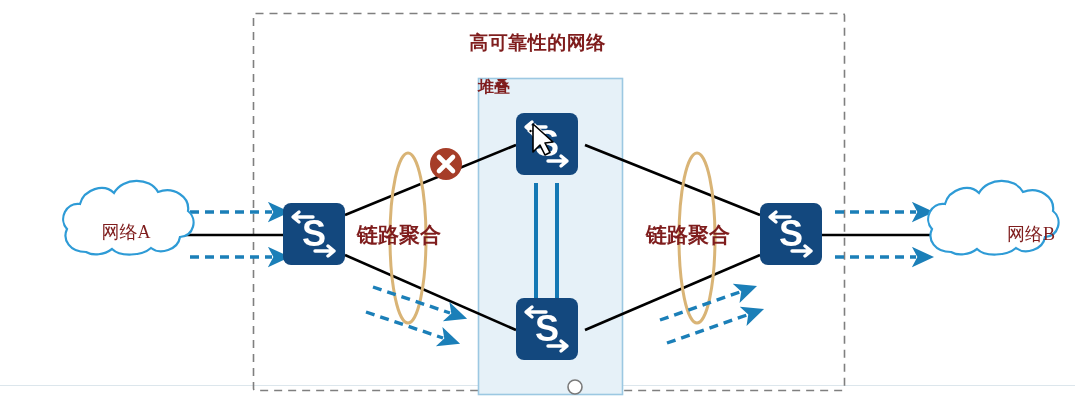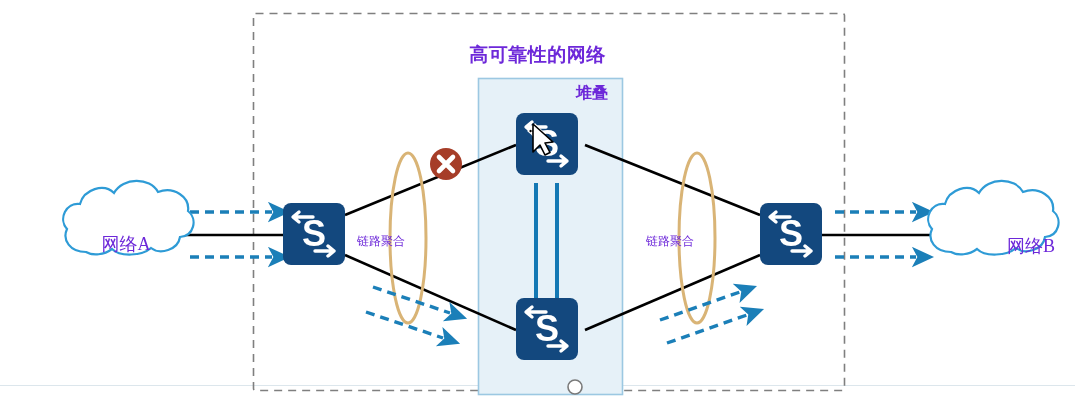--- a/index.html
+++ b/index.html
@@ -20,35 +20,34 @@
   #svg-root {
     position: absolute;
     left: 0;
     top: 0;
     width: 1075px;
     height: 401px;
   }
   .txt {
     position: absolute;
     white-space: nowrap;
-    color: #6d28d9;
-    margin-top: 12px;
+    color: #7f1d1d;
   }
   .diagram-title {
     font-size: 19px;
     font-weight: bold;
     letter-spacing: 0.5px;
   }
   .stack-title {
     font-size: 16px;
     font-weight: bold;
   }
   .lag-label {
-    font-size: 12px;
-    font-weight: normal;
+    font-size: 21px;
+    font-weight: bold;
   }
   .cloud-label {
     font-size: 18px;
     font-family: "Liberation Serif", "DejaVu Serif", serif;
   }
 </style>
 </head>
 <body>
 
 <div id="stage">
@@ -164,21 +163,21 @@
         <path d="M0,-7 L3,-3.5 L1.2,-3.5 L1.2,-1.2 L3.5,-1.2 L3.5,-3 L7,0 L3.5,3 L3.5,1.2 L1.2,1.2 L1.2,3.5 L3,3.5 L0,7 L-3,3.5 L-1.2,3.5 L-1.2,1.2 L-3.5,1.2 L-3.5,3 L-7,0 L-3.5,-3 L-3.5,-1.2 L-1.2,-1.2 L-1.2,-3.5 L-3,-3.5 Z" fill="#000000" stroke="#FFFFFF" stroke-width="1.3" stroke-linejoin="round"></path>
       </g>
 
       <path d="M533 124 L533 152 L540 145 L545 155 L550 152.5 L545 143 L553 142 Z" fill="#FFFFFF" stroke="#000000" stroke-width="1.6" stroke-linejoin="round"></path>
     </g>
 
   </svg>
 
   <div class="txt diagram-title" style="left:0; top:30px; width:1075px; text-align:center;">高可靠性的网络</div>
 
-  <div class="txt stack-title" style="left:478px; top:71px; width:130px; text-align:right;">堆叠</div>
+  <div class="txt stack-title" style="left:478px; top:77px; width:130px; text-align:left;">堆叠</div>
 
   <div class="txt lag-label" style="left:357px; top:221px;">链路聚合</div>
 
   <div class="txt lag-label" style="left:646px; top:221px;">链路聚合</div>
 
   <div class="txt cloud-label" style="left:62px; top:220px; width:128px; text-align:center;">网络A</div>
 
   <div class="txt cloud-label" style="left:927px; top:222px; width:128px; text-align:right;">网络B</div>
 
 </div>

